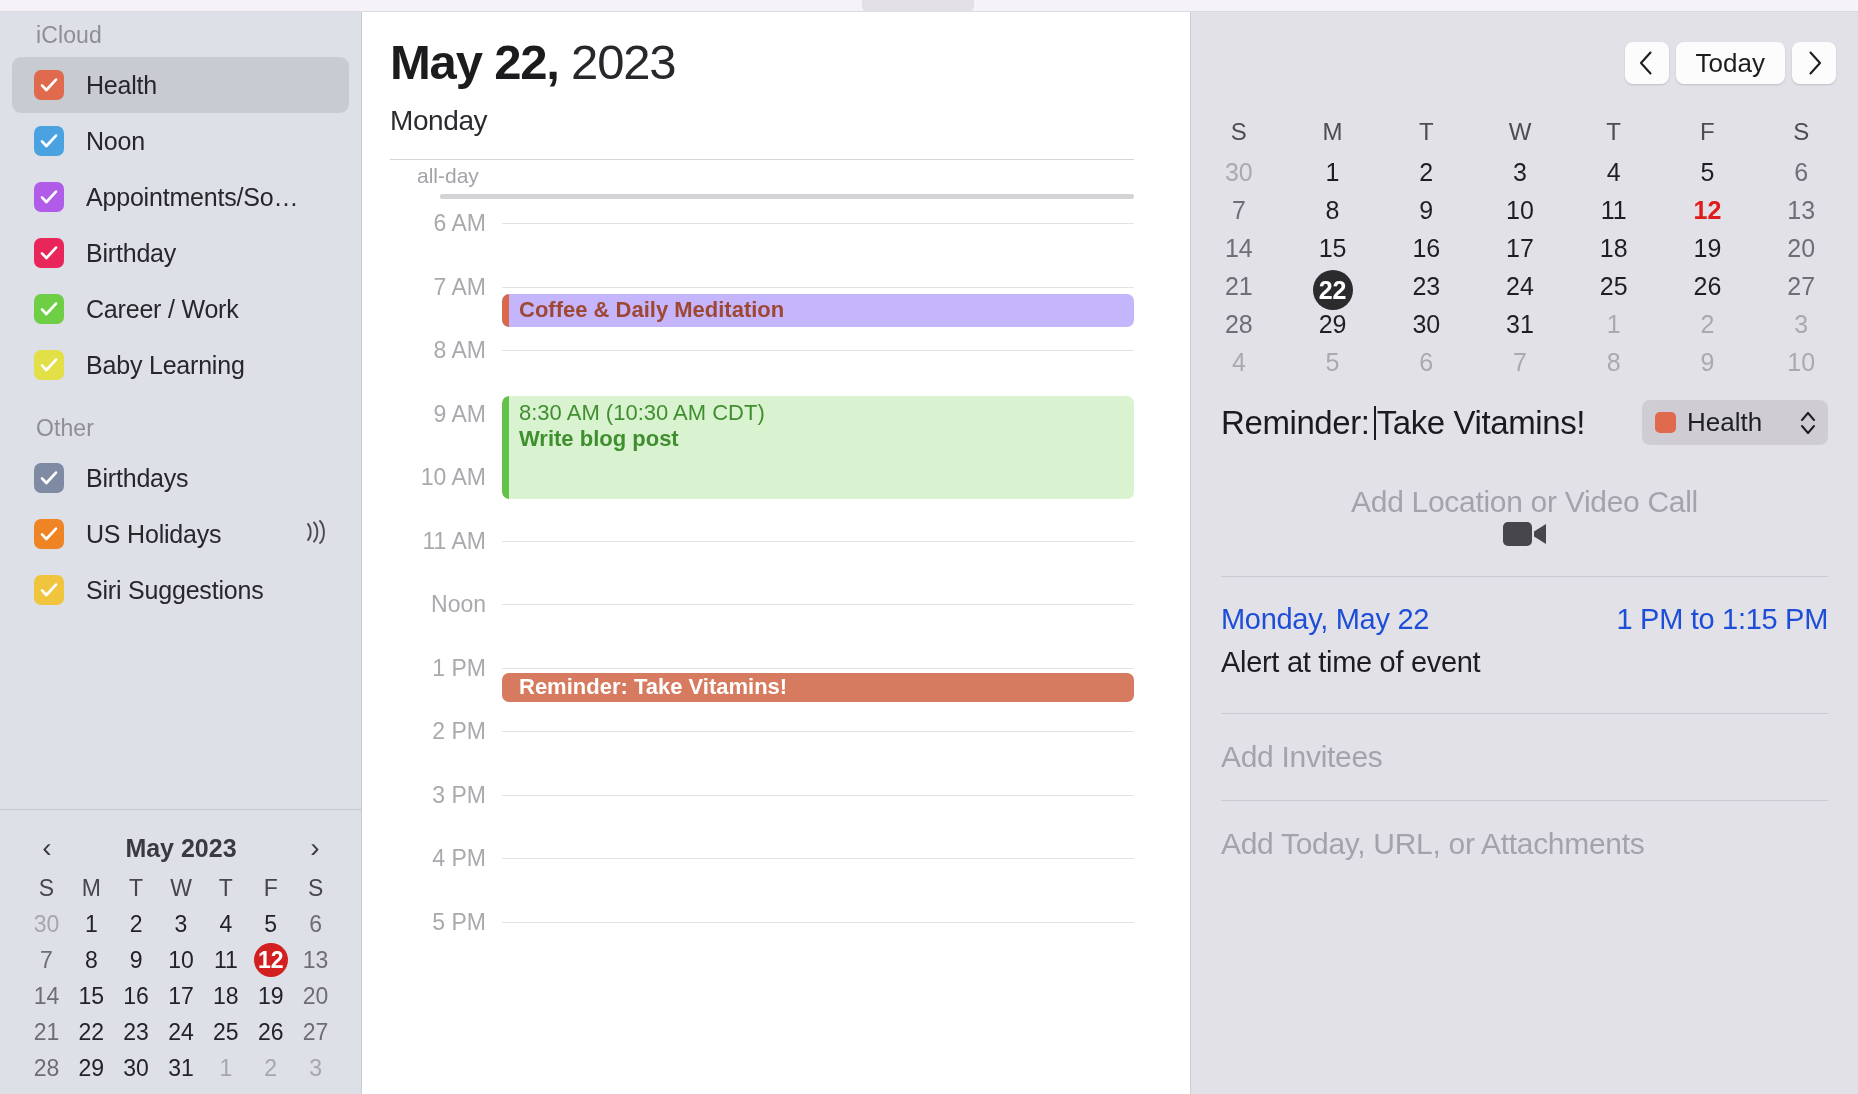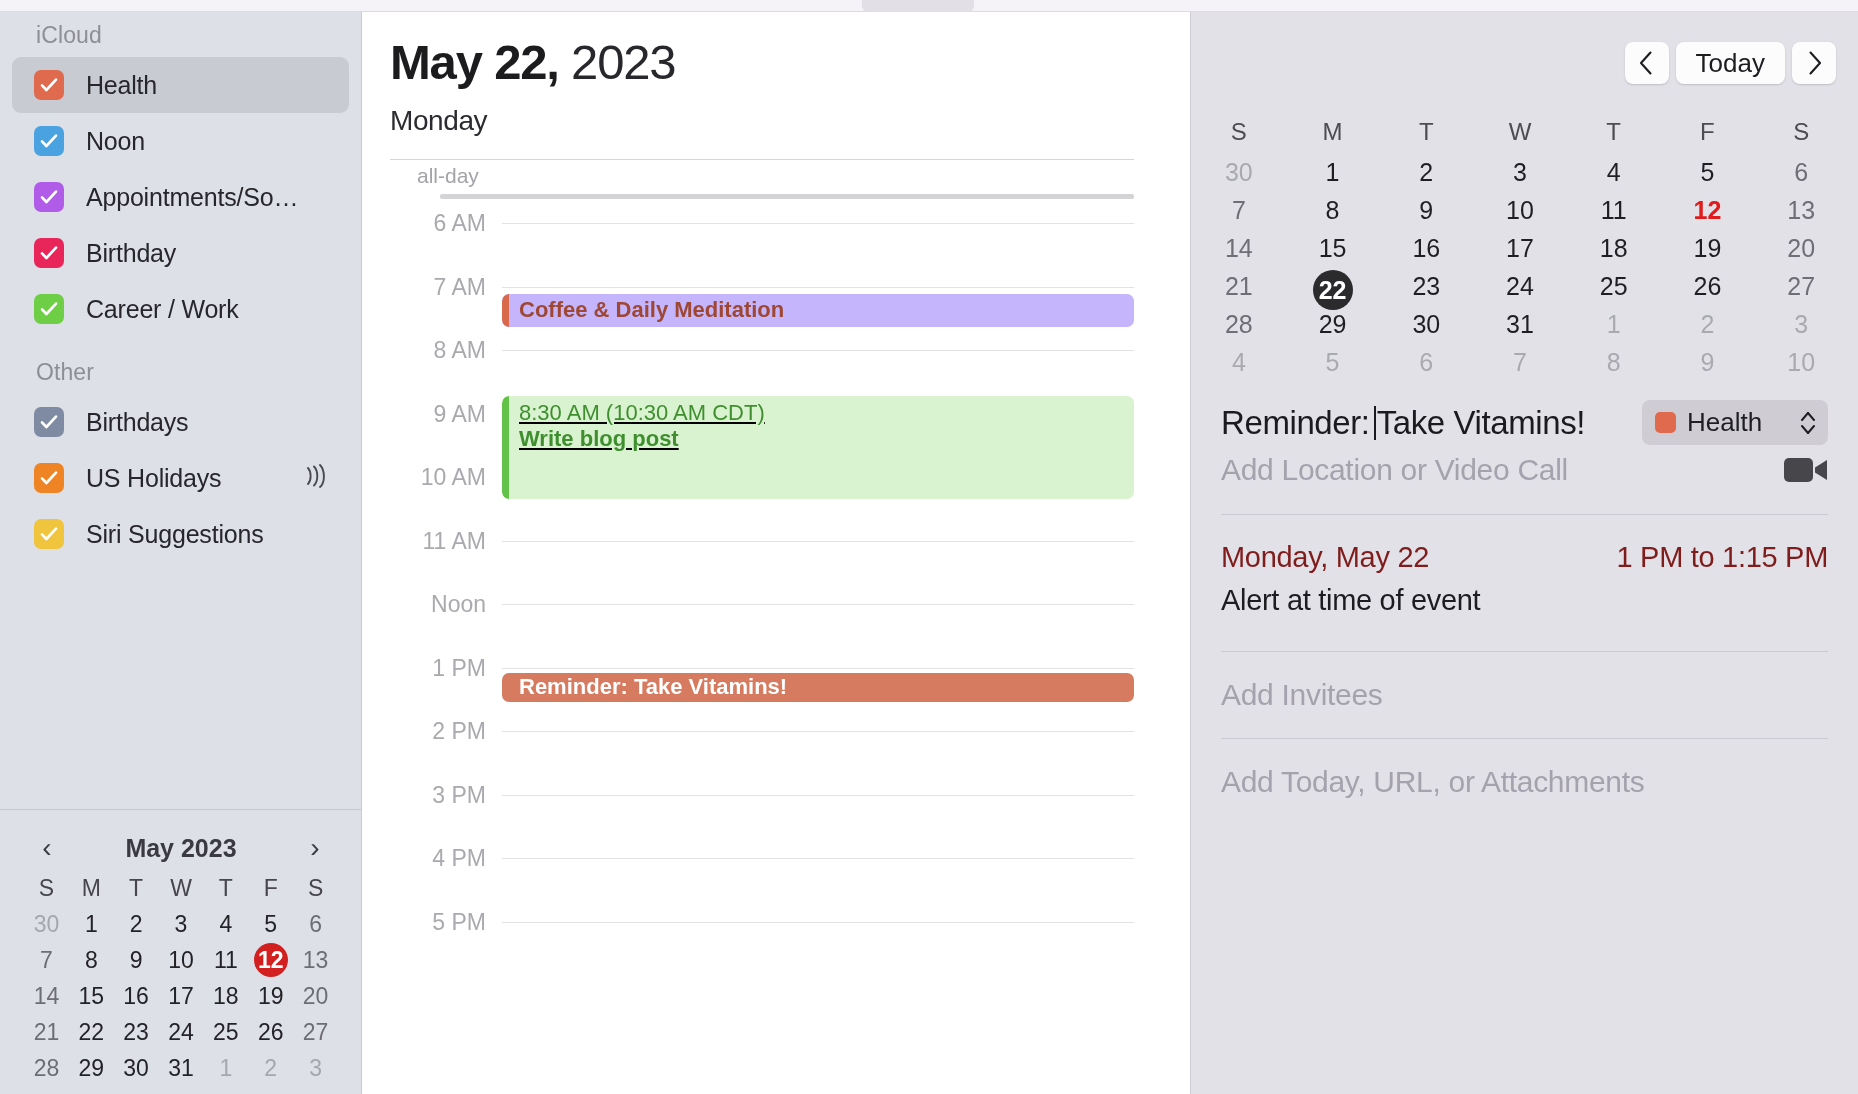--- a/index.html
+++ b/index.html
@@ -198,33 +198,34 @@
     background: #cfccd4; border-radius: 8px; padding: 7px 12px 7px 13px;
     min-width: 186px;
   }
   .cal-swatch { width: 21px; height: 21px; border-radius: 5px; flex: 0 0 21px; }
   .cal-picker-label { font-size: 26px; color: #1f1f23; flex: 1 1 auto; }
   .stepper { display: flex; flex-direction: column; gap: 2px; align-items: center; color: #1f1f23; }
   .stepper svg { display: block; }
 
   .loc-row {
     display: flex; align-items: center; justify-content: space-between;
-    margin-top: 8px;
+    margin-top: 40px;
+    flex-direction: column;
   }
   .placeholder-text { font-size: 30px; color: #a4a2ac; letter-spacing: -0.3px; }
   .video-icon { color: #46464b; }
   .video-icon svg { display: block; }
 
   .insp-divider { height: 1px; background: #cbc9d2; margin: 27px 0 0 0; }
 
   .datetime-row {
     display: flex; align-items: baseline; justify-content: space-between;
     margin-top: 26px;
   }
-  .dt-text { font-size: 29px; color: #7f1d1d; letter-spacing: -0.3px; }
+  .dt-text { font-size: 29px; color: #1d4ed8; letter-spacing: -0.3px; }
   .alert-text { font-size: 29px; color: #1d1d21; margin-top: 10px; letter-spacing: -0.3px; }
 
   .field-block { padding: 26px 0 26px 0; }
 </style>
 </head>
 <body>
 
 <div id="app">
 
   <div class="toolbar-strip">
@@ -267,20 +268,28 @@
             </div>
             <div class="cal-label">Birthday</div>
           </div>
           <div class="cal-row">
             <div class="cal-check" style="background: rgb(110, 206, 69);">
               <svg viewBox="0 0 22 22">
                 <path d="M4 11.4l4.4 4.6L18 5.6" stroke="#ffffff" stroke-width="2.7" fill="none" stroke-linecap="round" stroke-linejoin="round"></path>
               </svg>
             </div>
             <div class="cal-label">Career / Work</div>
+          </div>
+          <div class="cal-row">
+            <div class="cal-check" style="background: rgb(226, 224, 70);">
+              <svg viewBox="0 0 22 22">
+                <path d="M4 11.4l4.4 4.6L18 5.6" stroke="#ffffff" stroke-width="2.7" fill="none" stroke-linecap="round" stroke-linejoin="round"></path>
+              </svg>
+            </div>
+            <div class="cal-label">Baby Learning</div>
           </div>
         </div>
         <div class="sidebar-section-title">Other</div>
         <div class="cal-list">
           <div class="cal-row">
             <div class="cal-check" style="background: rgb(127, 138, 163);">
               <svg viewBox="0 0 22 22">
                 <path d="M4 11.4l4.4 4.6L18 5.6" stroke="#ffffff" stroke-width="2.7" fill="none" stroke-linecap="round" stroke-linejoin="round"></path>
               </svg>
             </div>
@@ -423,21 +432,21 @@
         <div class="hour-row" style="top: 698.5px;">
           <div class="hour-label">5 PM</div>
           <div class="hour-line"></div>
         </div>
         <div class="event" style="top: 71.12px; height: 33.02px; background: #c4b5fd;">
           <div class="bar" style="background: rgb(217, 105, 75);"></div>
           <div class="content" style="padding: 0px 0px 0px 17px; display: flex; align-items: center; height: 100%;">
             <div class="ev-title" style="color: rgb(158, 71, 50);">Coffee &amp; Daily Meditation</div>
           </div>
         </div>
-        <div class="event" style="top: 172.72px; height: 102.87px; background: rgb(217, 242, 208); text-decoration: underline;">
+        <div class="event" style="top: 172.72px; height: 102.87px; background: rgb(217, 242, 208);">
           <div class="bar" style="background: rgb(99, 194, 74);"></div>
           <div class="content">
             <div class="ev-time" style="color: rgb(63, 143, 47);">8:30 AM (10:30 AM CDT)</div>
             <div class="ev-title" style="color: rgb(63, 143, 47);">Write blog post</div>
           </div>
         </div>
         <div class="event" style="top: 449.58px; height: 29.845px; background: rgb(215, 123, 96);">
           <div class="content" style="padding: 0px 0px 0px 17px; display: flex; align-items: center; height: 100%;">
             <div class="ev-title" style="color: rgb(255, 255, 255);">Reminder: Take Vitamins!</div>
           </div>

